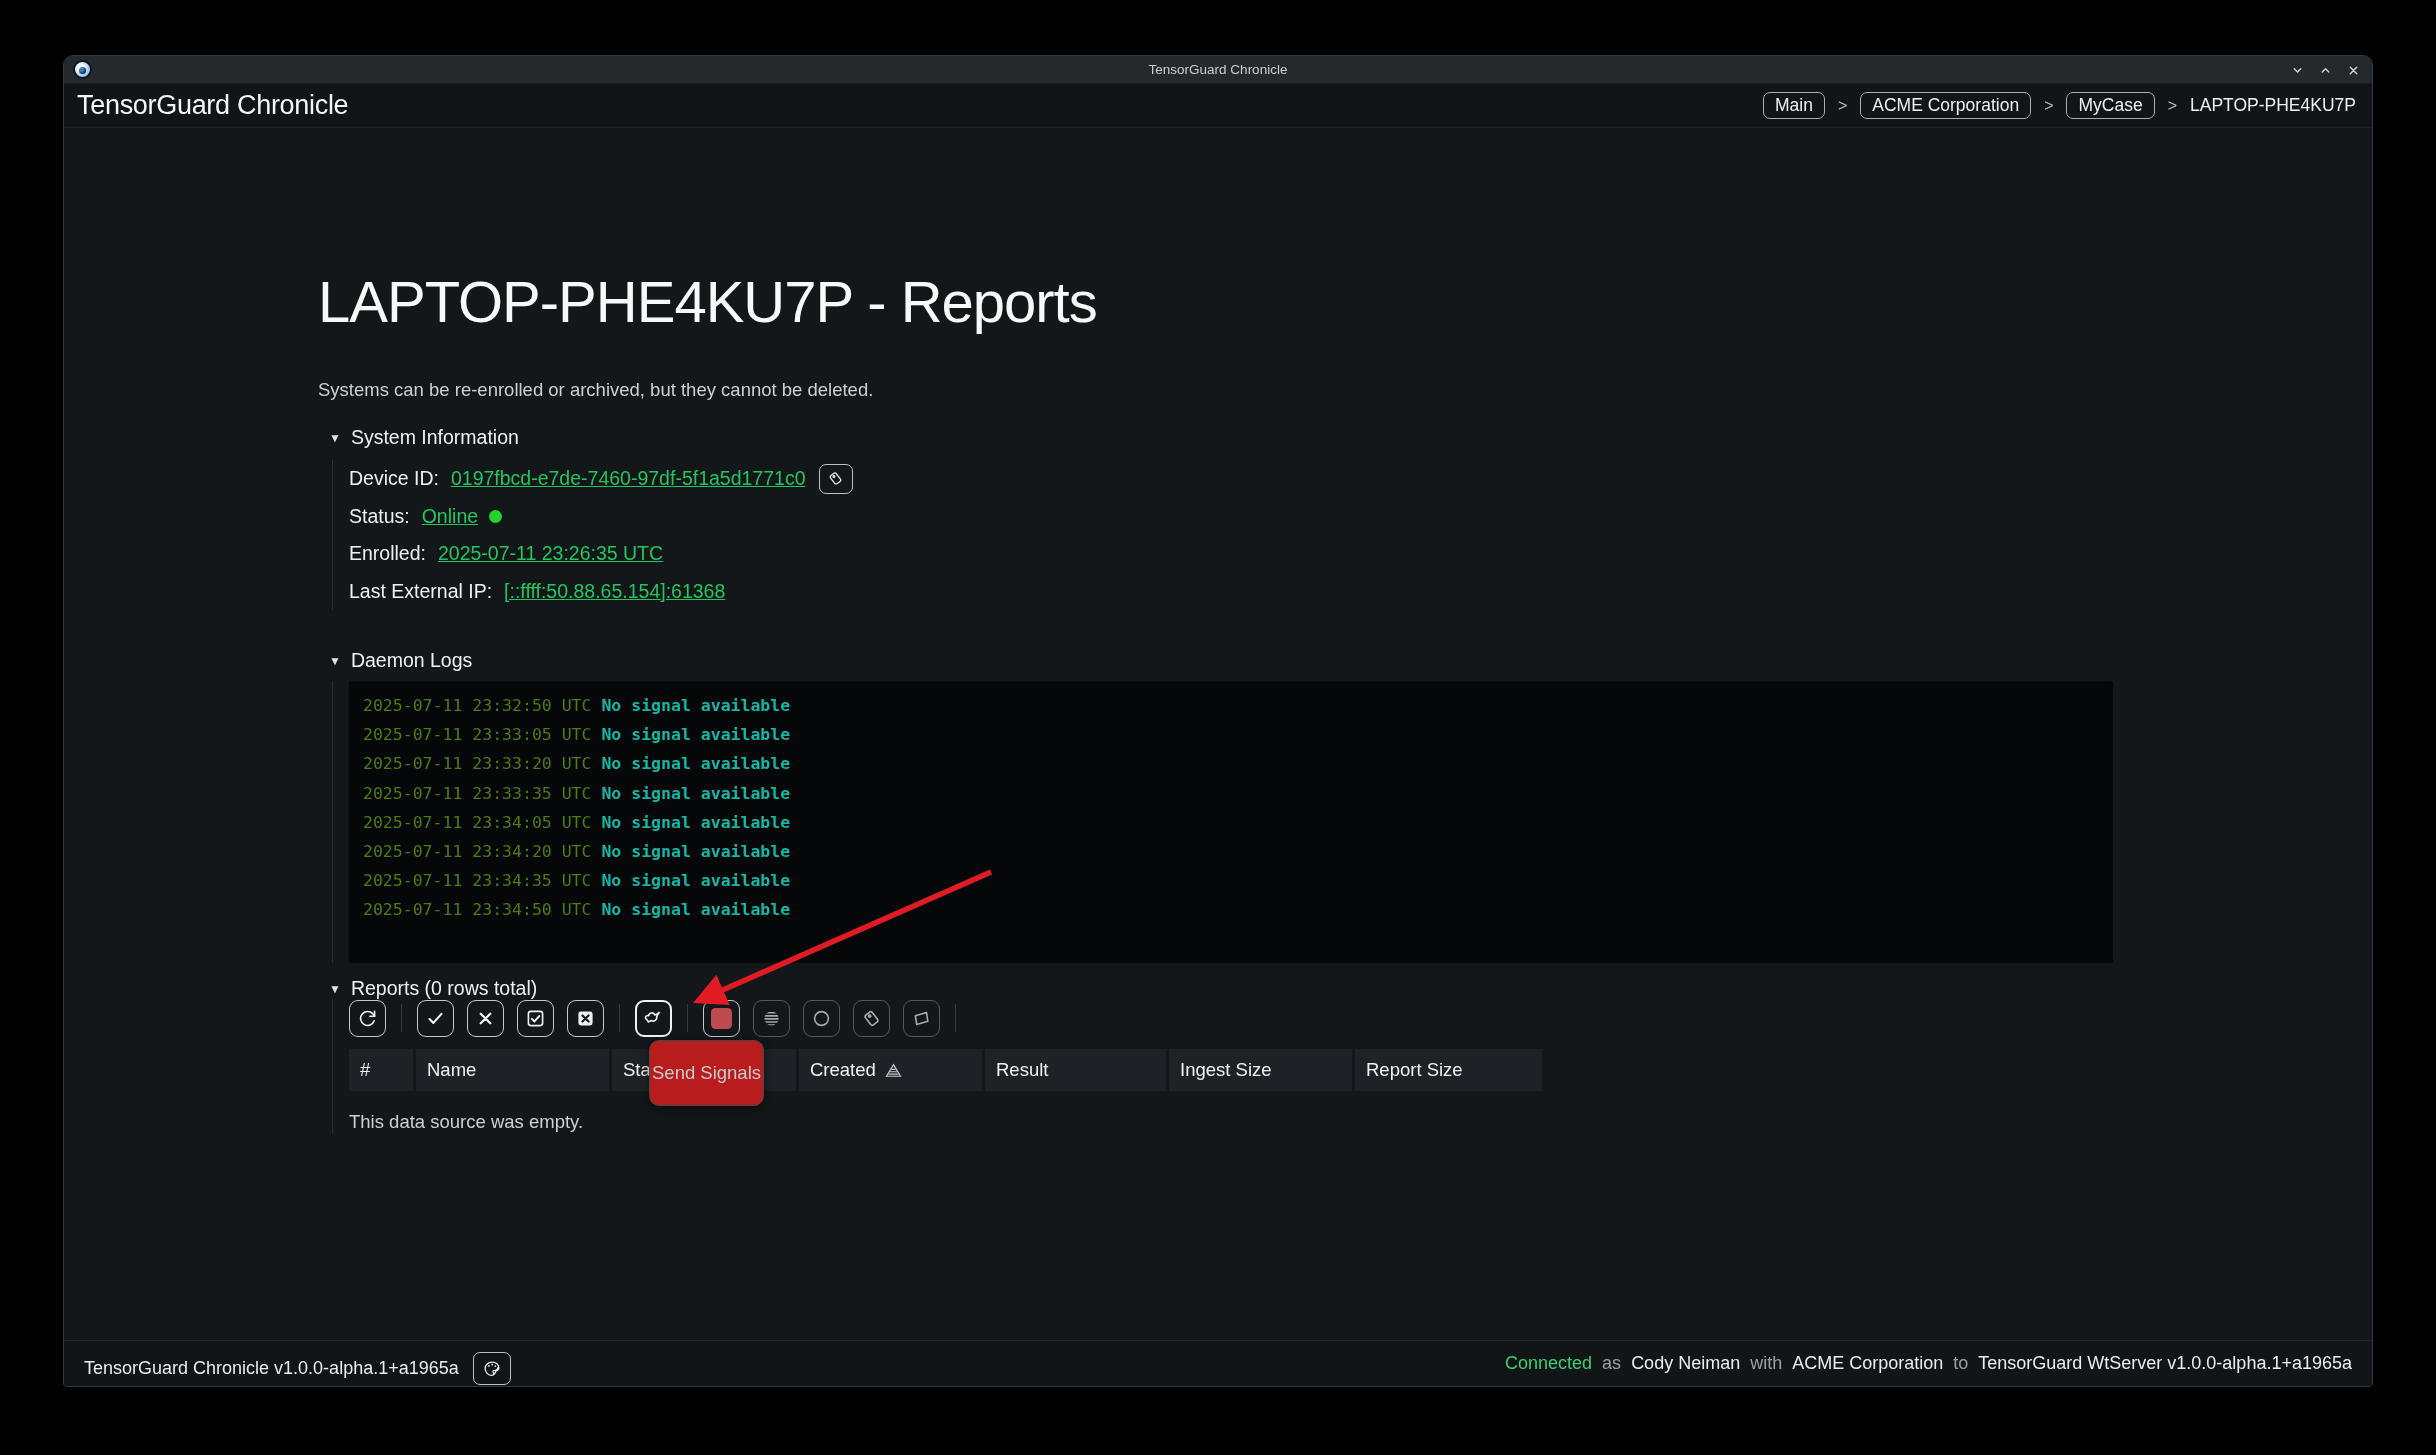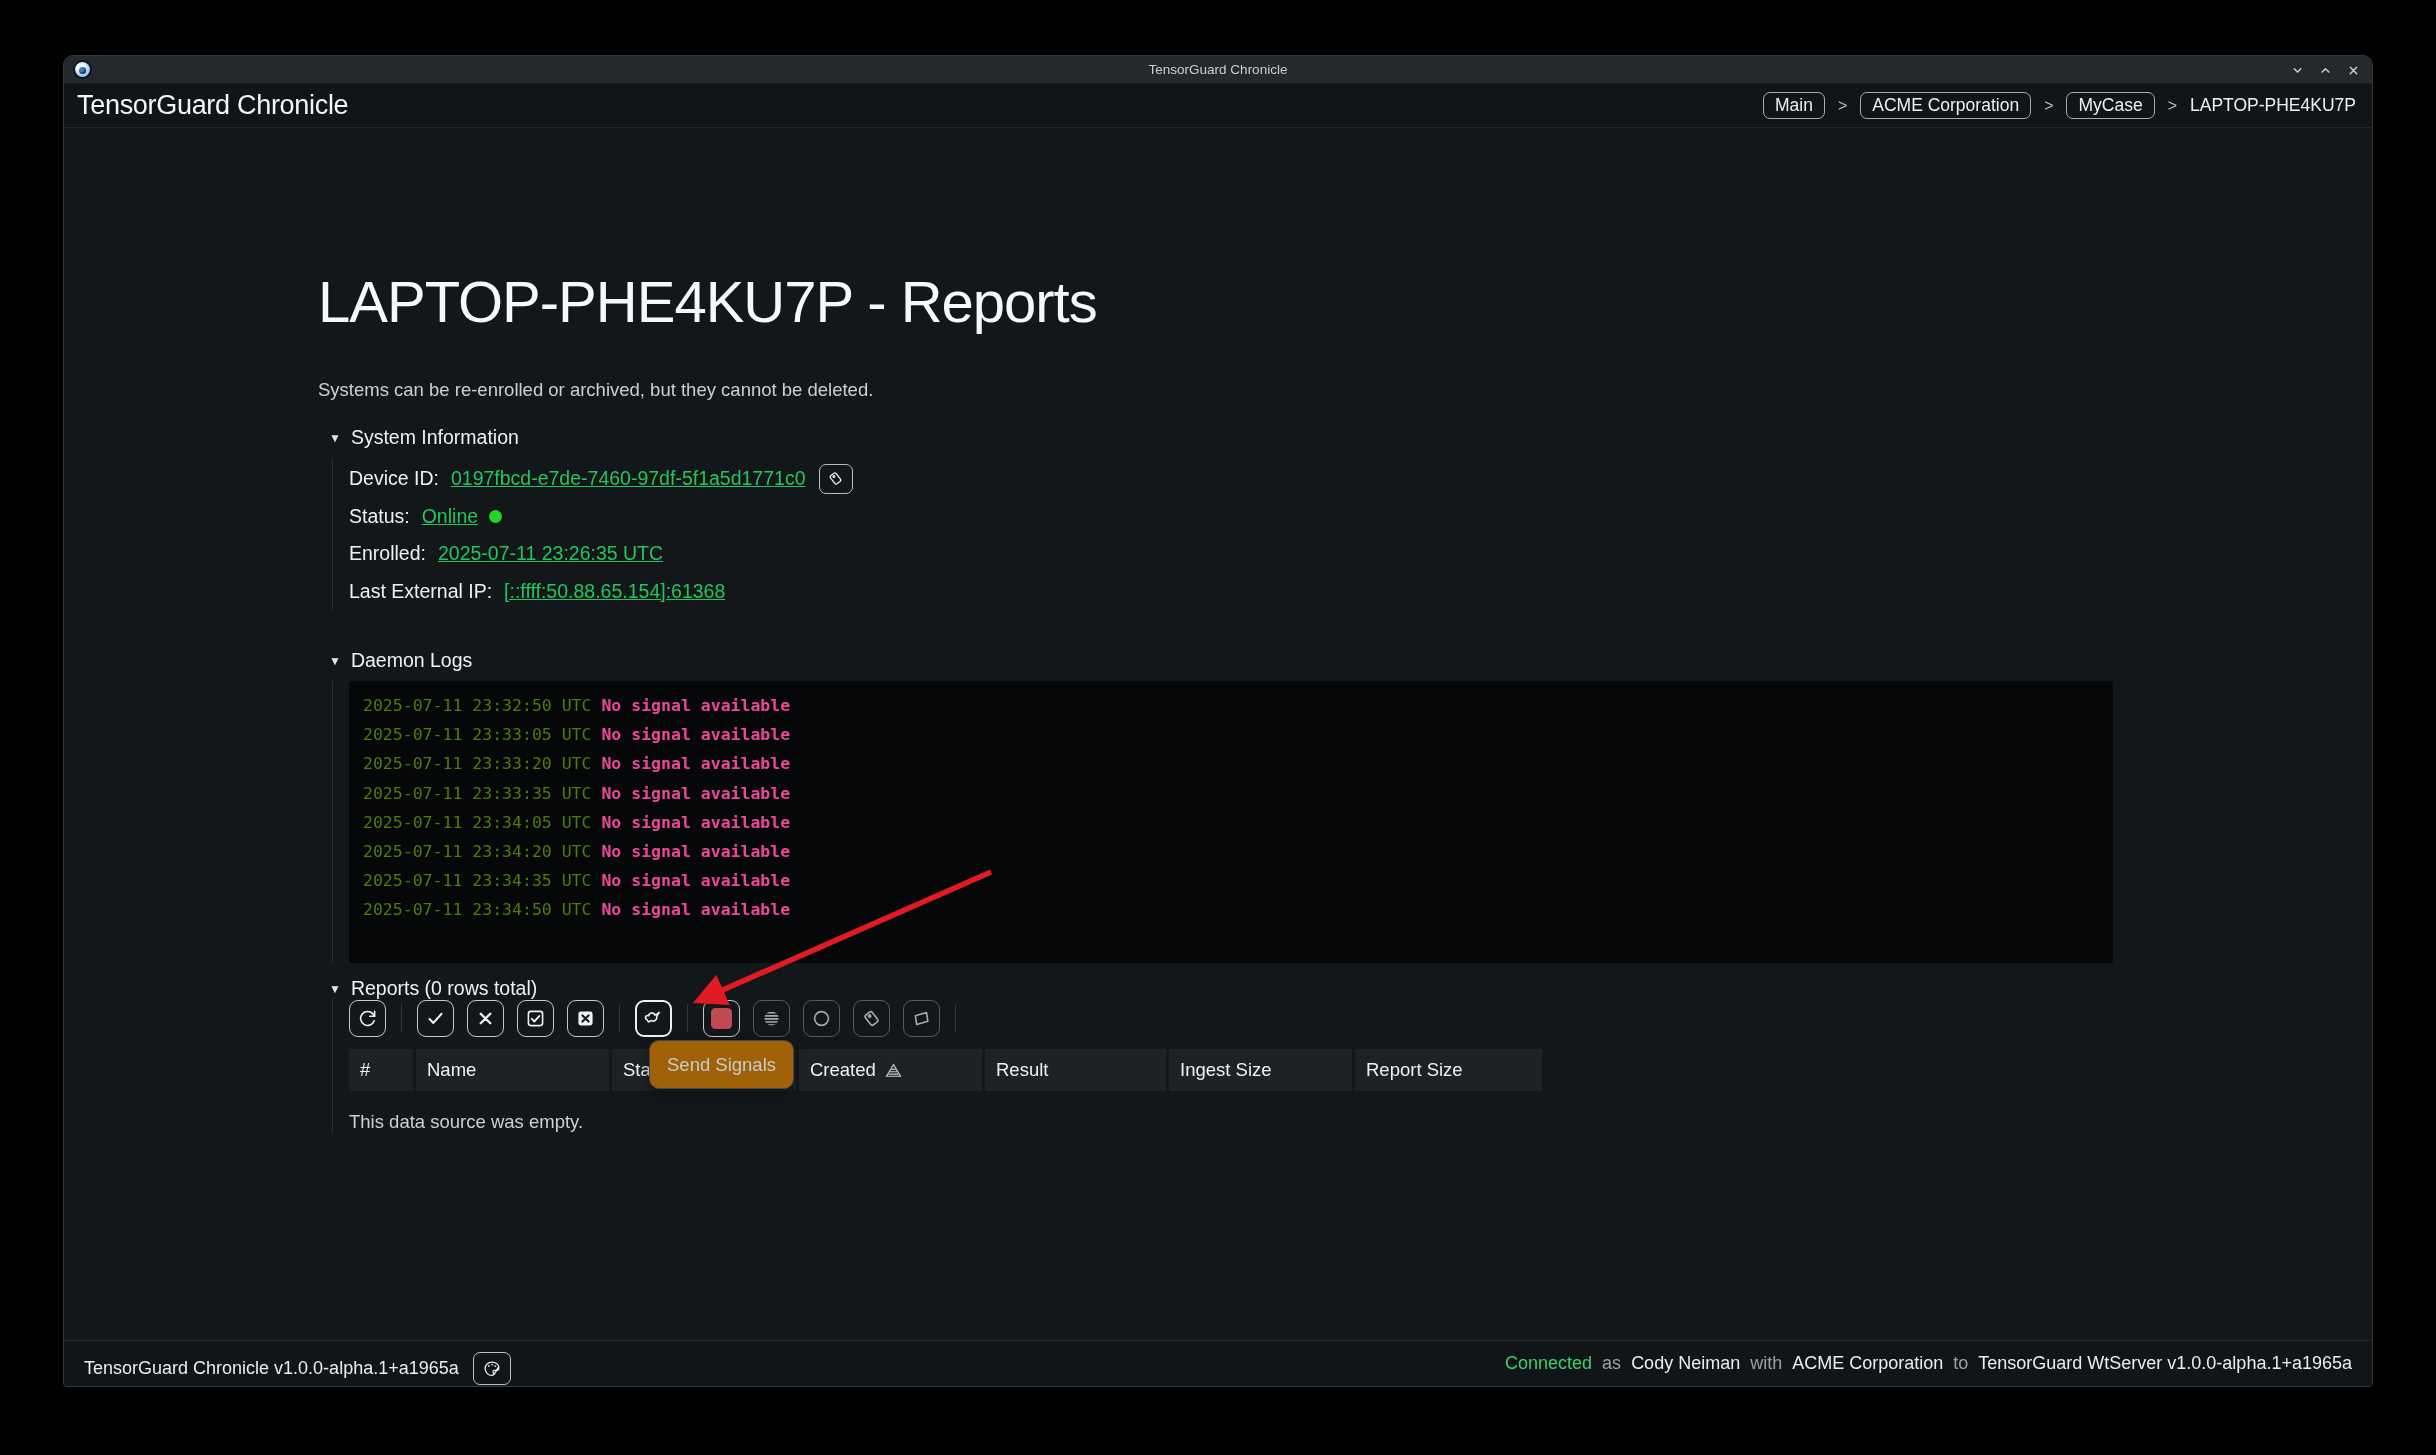--- a/index.html
+++ b/index.html
@@ -43,41 +43,41 @@
   .field-label{ color:#eef1f3; margin-right:12px; }
   .field-value{ color:#22c55e;text-decoration:underline; }
   .dot{ width:13px; height:13px; border-radius:50%; margin-left:11px; }
   .icon-btn{ border:1px solid #b9c0c4; border-radius:7px; background:transparent;
     display:flex; align-items:center; justify-content:center; }
   .copy-btn{ width:34px; height:30px; margin-left:13px; }
 
   .logbox{ width:1764px; height:282px; background:#060708; border-radius:2px; padding:10px 14px;
     font-family:"DejaVu Sans Mono",monospace; font-size:16.5px; line-height:29.2px; white-space:nowrap; overflow:hidden; }
   .log-time{ color:#4d7c0f; }
-  .log-msg{ color:#ec4899; font-weight:700;margin-top:8px; }
+  .log-msg{ color:#14b8a6; font-weight:700;margin-top:8px; }
 
   
   .toolbar{ display:flex; align-items:center; gap:13px; height:38px; }
   .tool-btn{ width:37px; height:37px; border:1.5px solid #c4c9cc; border-radius:9px; background:transparent;
     display:flex; align-items:center; justify-content:center; }
   .tool-btn svg{ stroke:#eef1f2; fill:none; stroke-width:1.7; stroke-linecap:round; stroke-linejoin:round; }
   .tool-btn.dim{ border-color:#55595d; }
   .tool-btn.dim svg{ stroke:#a4abaf; }
   .tool-btn.active{ border:2px solid #eff2f3; }
   .tool-sep{ width:1px; height:28px; background:#34383c; margin:0 2px; }
   .red-chip{ width:21px; height:21px; border-radius:4.5px; background:#c04a51; }
 
   
   .report-table{ display:flex; gap:3px; margin-top:12px; }
   .th{ background:#1e2226; height:42px; display:flex; align-items:center; padding-left:11px;
     font-size:18.5px; color:#eef1f2; gap:9px; }
   .empty-msg{ margin-top:20px; font-size:18.5px; color:#c9d1d5; }
 
-  .tooltip{ position:absolute; left:585px; top:984px; height:49px; padding:0 17px; z-index:40;
-    background:#a16207; border:1px solid #45494d; border-radius:10px; display:flex; align-items:center;
+  .tooltip{ position:absolute; left:585px; top:984px; height:66px; padding:0 2px; z-index:40;
+    background:#b91c1c; border:1px solid #45494d; border-radius:10px; display:flex; align-items:center;
     font-size:18.5px; color:#c5cbce; box-shadow:0 3px 10px rgba(0,0,0,.5); }
 
   .arrow-overlay{ position:absolute; inset:0; z-index:50; pointer-events:none; }
 
   
   .statusbar{ position:absolute; left:0; right:0; bottom:0; height:46px; border-top:1px solid #24282c;
     display:flex; align-items:center; justify-content:space-between; padding:0 20px; font-size:18px; color:#e9edef; background:#121517; }
   .sb-left{ display:flex; align-items:center; gap:14px;margin-top:10px; }
   .palette-btn{ width:38px; height:33px; }
   .palette-btn svg{ stroke:#e9edef; fill:none; stroke-width:1.4; stroke-linecap:round; }

